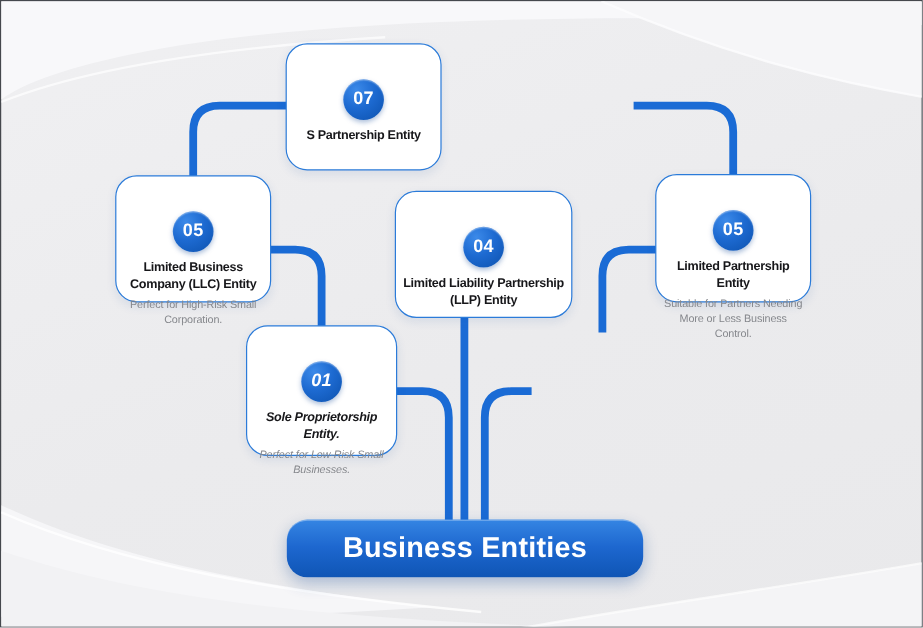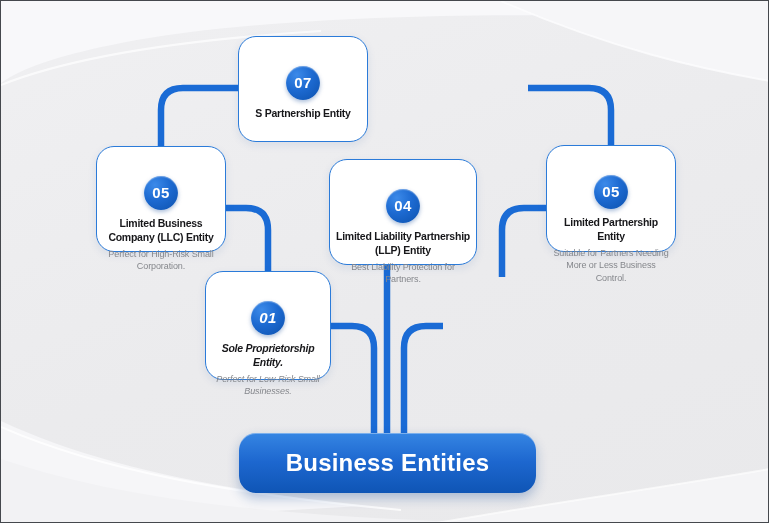--- a/index.html
+++ b/index.html
@@ -32,21 +32,21 @@
     margin-top:4px;font-size:9px;line-height:1.35;color:#85878c;letter-spacing:-0.1px;
   }
   .c07{left:237px;top:35px;width:130px;height:106px;}
   .c06{left:403px;top:35px;width:130px;height:106px;}
   .c05{left:95px;top:145px;width:130px;height:106px;}
   .c04{left:328px;top:158px;width:148px;height:106px;}
   .c03{left:545px;top:144px;width:130px;height:107px;}
   .c01{left:204px;top:270px;width:126px;height:109px;font-style:italic;}
   .c02{left:437px;top:270px;width:128px;height:109px;}
   .pill{
-    position:absolute;left:238px;top:432px;width:297px;height:60px;box-sizing:border-box;
+    position:absolute;left:238px;top:432px;width:297px;height:48px;box-sizing:border-box;
     border-radius:17px;display:flex;align-items:center;justify-content:center;
     background:linear-gradient(180deg,#3585e3 0%,#1d67cf 48%,#0f55b5 100%);
     box-shadow:inset 0 1px 0 rgba(255,255,255,0.35), 0 5px 12px rgba(16,70,150,0.30);
   }
   .pill span{color:#ffffff;font-weight:bold;font-size:24px;letter-spacing:0.2px;}
 </style>
 </head>
 <body>
 
 <div class="stage">
@@ -84,21 +84,20 @@
 
   <div class="card c05">
     <div class="badge">05</div>
     <div class="title">Limited Business Company (LLC) Entity</div>
     <div class="desc">Perfect for High-Risk Small Corporation.</div>
   </div>
 
   <div class="card c04">
     <div class="badge">04</div>
     <div class="title">Limited Liability Partnership (LLP) Entity</div>
-    <div class="desc">Best Liability Protection for Partners.</div>
   </div>
 
   <div class="card c03">
     <div class="badge">05</div>
     <div class="title">Limited Partnership Entity</div>
     <div class="desc">Suitable for Partners Needing More or Less Business Control.</div>
   </div>
 
   <div class="card c01">
     <div class="badge">01</div>

